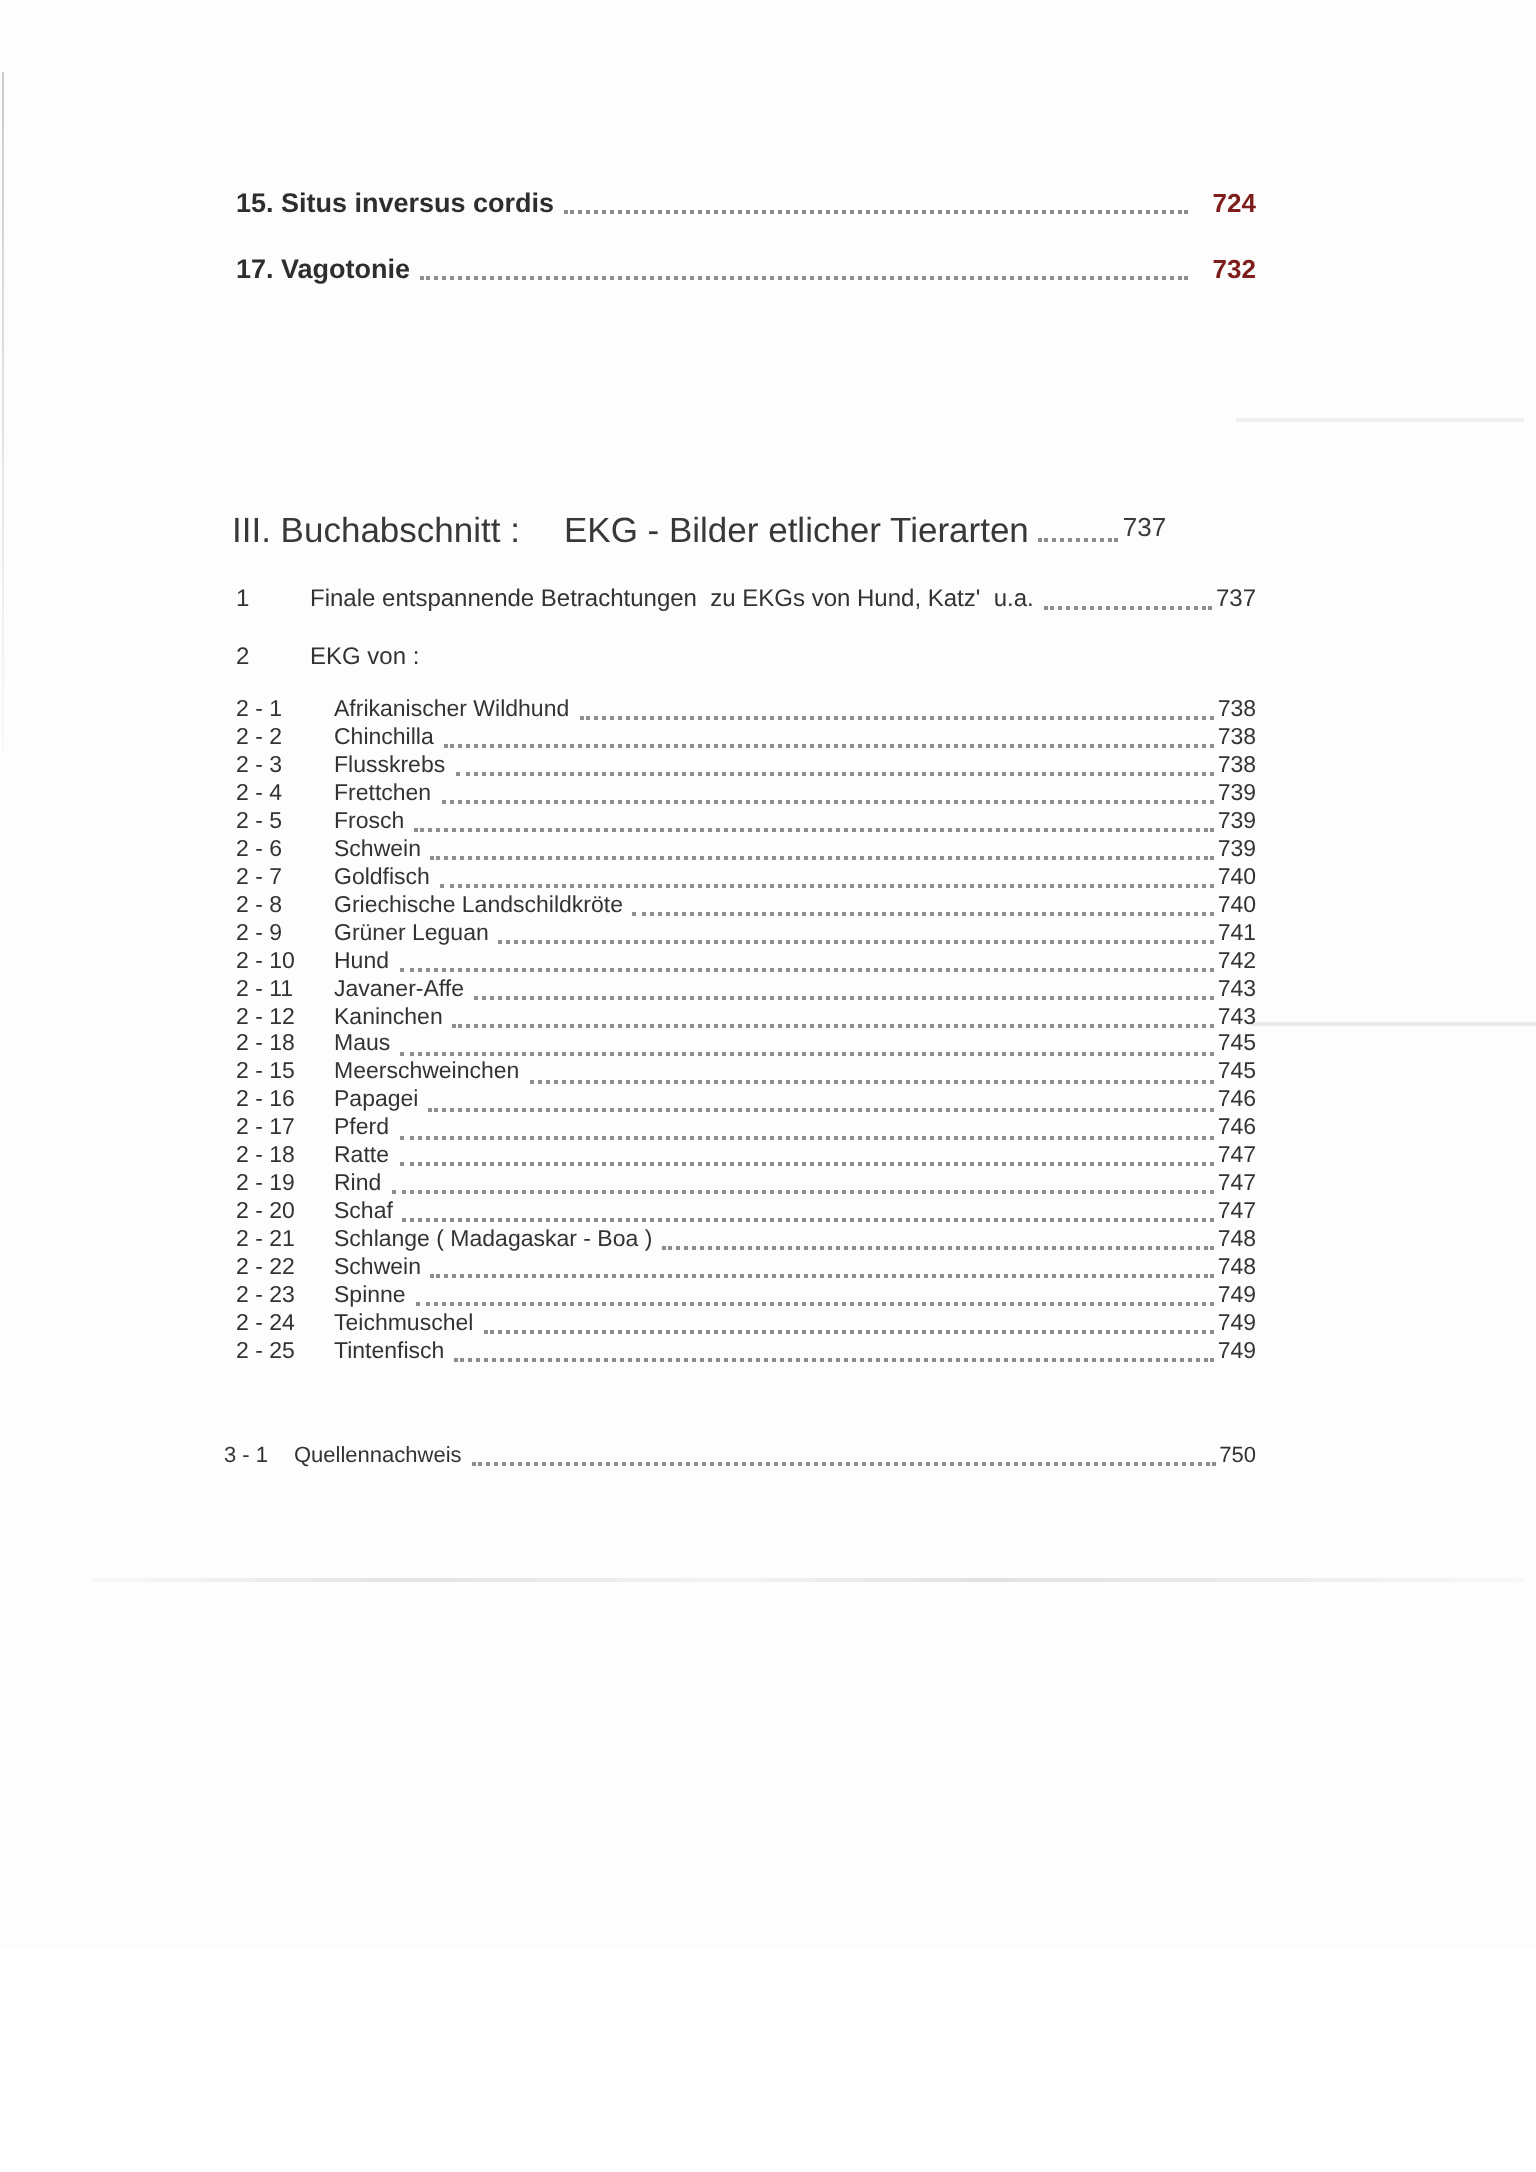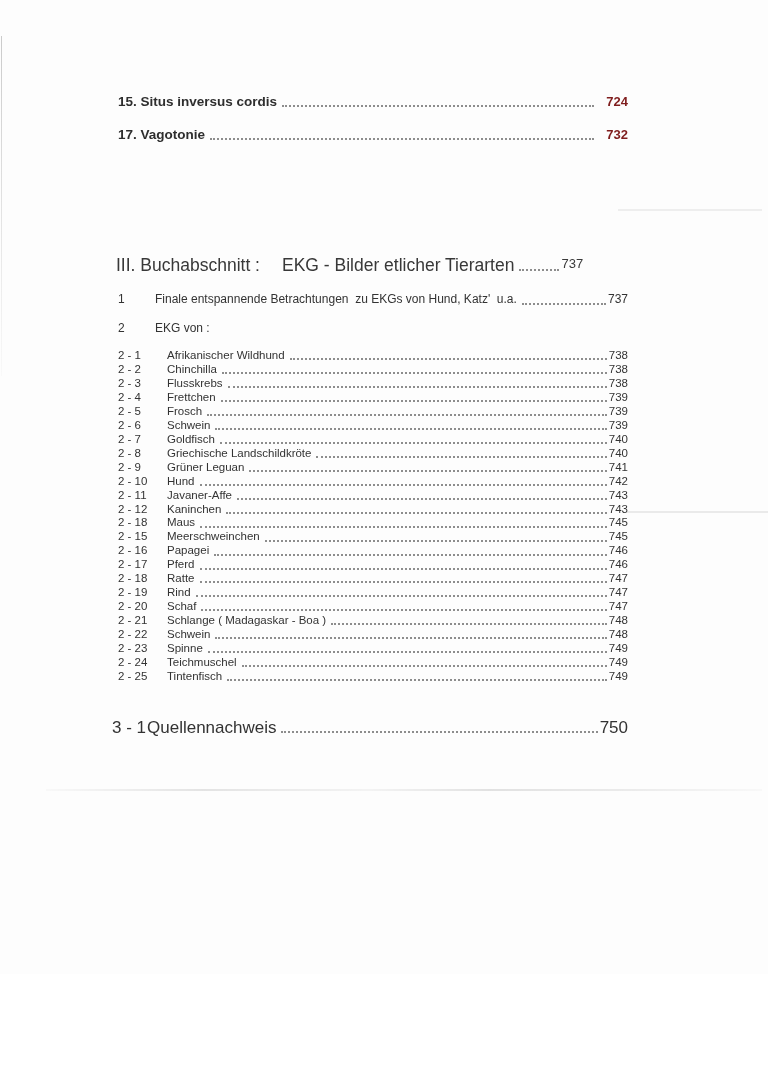--- a/index.html
+++ b/index.html
@@ -49,21 +49,21 @@
   .sub-items .pagenum { font-size: 12px; }
 
   
   .animal-list { position: absolute; left: 118px; top: 348.5px; width: 510px; }
   .animal-list .row { font-size: 11.5px; line-height: 13.2px; height: 13.95px; color: #333; }
   .animal-list .num { width: 49px; }
   .animal-list .leader { margin-bottom: 2px; }
 
   
   .final-row { position: absolute; left: 112px; top: 721px; width: 516px; }
-  .final-row .row { font-size: 17px; line-height: 14px; color: #333; }
+  .final-row .row { font-size: 11px; line-height: 14px; color: #333; }
   .final-row .num { width: 35px; }
   .final-row .leader { margin-bottom: 2px; }
 
   
   .folio {
     position: absolute; left: 8px; top: 986px;
     font-size: 13px; color: #a21caf;
   }
 
   

